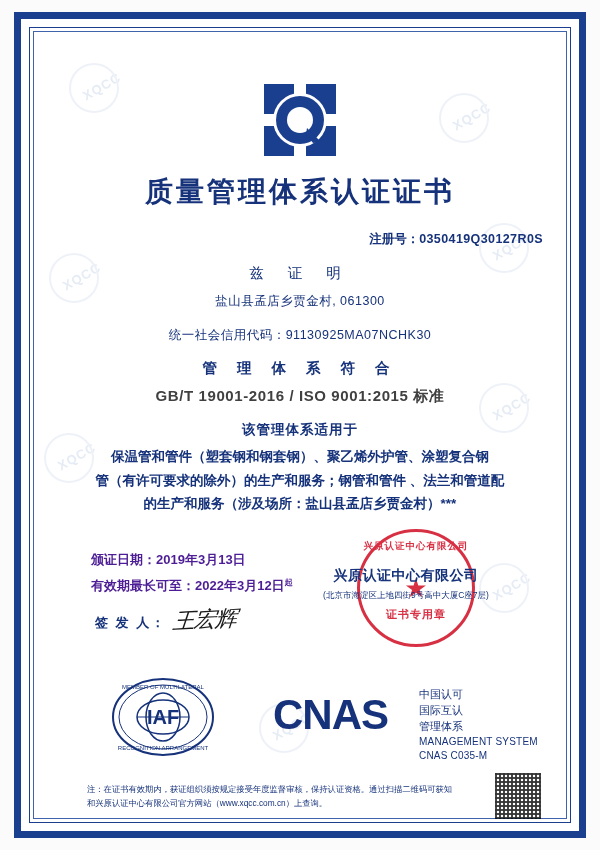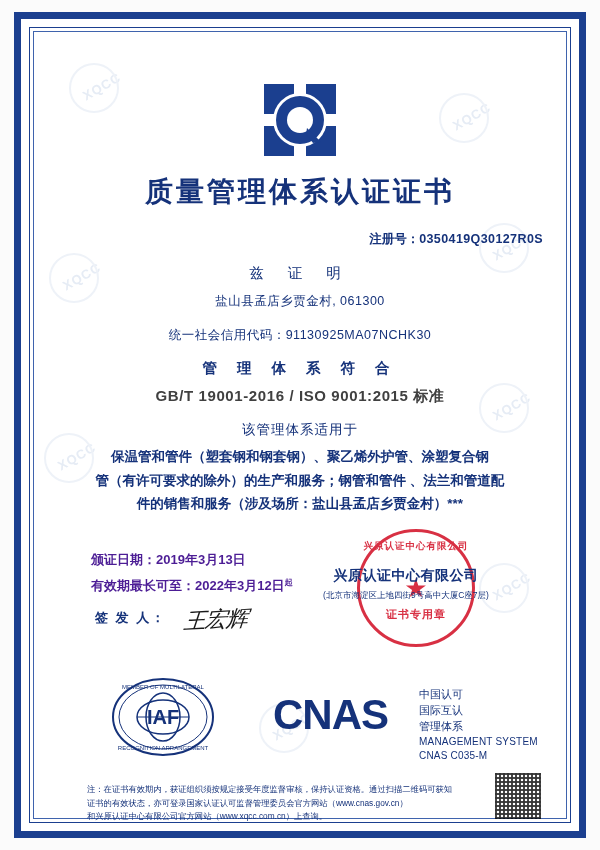--- a/index.html
+++ b/index.html
@@ -131,21 +131,21 @@
     text-align: center;
     font-size: 15px;
     font-weight: bold;
     color: #404040;
     margin-top: 9px;
     letter-spacing: .6px;
   }
   .scope-lead {
     text-align: center;
     font-size: 13.5px;
-    font-weight: normal;
+    font-weight: bold;
     color: #15327a;
     margin-top: 15px;
     letter-spacing: 1px;
   }
   .scope-body {
     font-size: 13.5px;
     font-weight: bold;
     color: #15327a;
     line-height: 1.75;
     text-align: center;
@@ -160,21 +160,22 @@
     color: #4c1d95;
     font-weight: bold;
     line-height: 2.0;
   }
   .dates .sup { font-size: 8px; vertical-align: super; }
   .sign-row {
     position: absolute;
     left: 44px;
     top: 562px;
     display: flex;
-    gap: 18px;
+    align-items: flex-end;
+    gap: 7px;
   }
   .sign-label {
     font-size: 13px;
     color: #15327a;
     font-weight: bold;
     letter-spacing: 2px;
   }
   .signature {
     font-family: "Liberation Serif", serif;
     font-style: italic;
@@ -348,21 +349,21 @@
       <div class="addr">盐山县孟店乡贾金村, 061300</div>
       <div class="credit">统一社会信用代码：91130925MA07NCHK30</div>
 
       <div class="sys-label">管 理 体 系 符 合</div>
       <div class="standard">GB/T 19001-2016 / ISO 9001:2015 标准</div>
 
       <div class="scope-lead">该管理体系适用于</div>
       <div class="scope-body">
         <div>保温管和管件（塑套钢和钢套钢）、聚乙烯外护管、涂塑复合钢</div>
         <div>管（有许可要求的除外）的生产和服务；钢管和管件 、法兰和管道配</div>
-        <div>件的销售和服务（涉及场所：盐山县孟店乡贾金村）***</div>
+        <div>的生产和服务（涉及场所：盐山县孟店乡贾金村）***</div>
       </div>
 
       <div class="dates">
         <div>
           <span>颁证日期：</span><span>2019年3月13日</span>
         </div>
         <div>
           <span>有效期最长可至：</span><span>2022年3月12日</span><span class="sup">起</span>
         </div>
       </div>
@@ -400,20 +401,19 @@
           <div>中国认可</div>
           <div>国际互认</div>
           <div>管理体系</div>
           <div class="en">MANAGEMENT SYSTEM</div>
           <div class="en">CNAS C035-M</div>
         </div>
       </div>
 
       <div class="note">
         <div>注：在证书有效期内，获证组织须按规定接受年度监督审核，保持认证资格。通过扫描二维码可获知</div>
-        <div>证书的有效状态，亦可登录国家认证认可监督管理委员会官方网站（www.cnas.gov.cn）</div>
         <div>和兴原认证中心有限公司官方网站（www.xqcc.com.cn）上查询。</div>
       </div>
       <div class="qr"></div>
 
     </div>
   </div>
 </div>
 
 </body></html>

